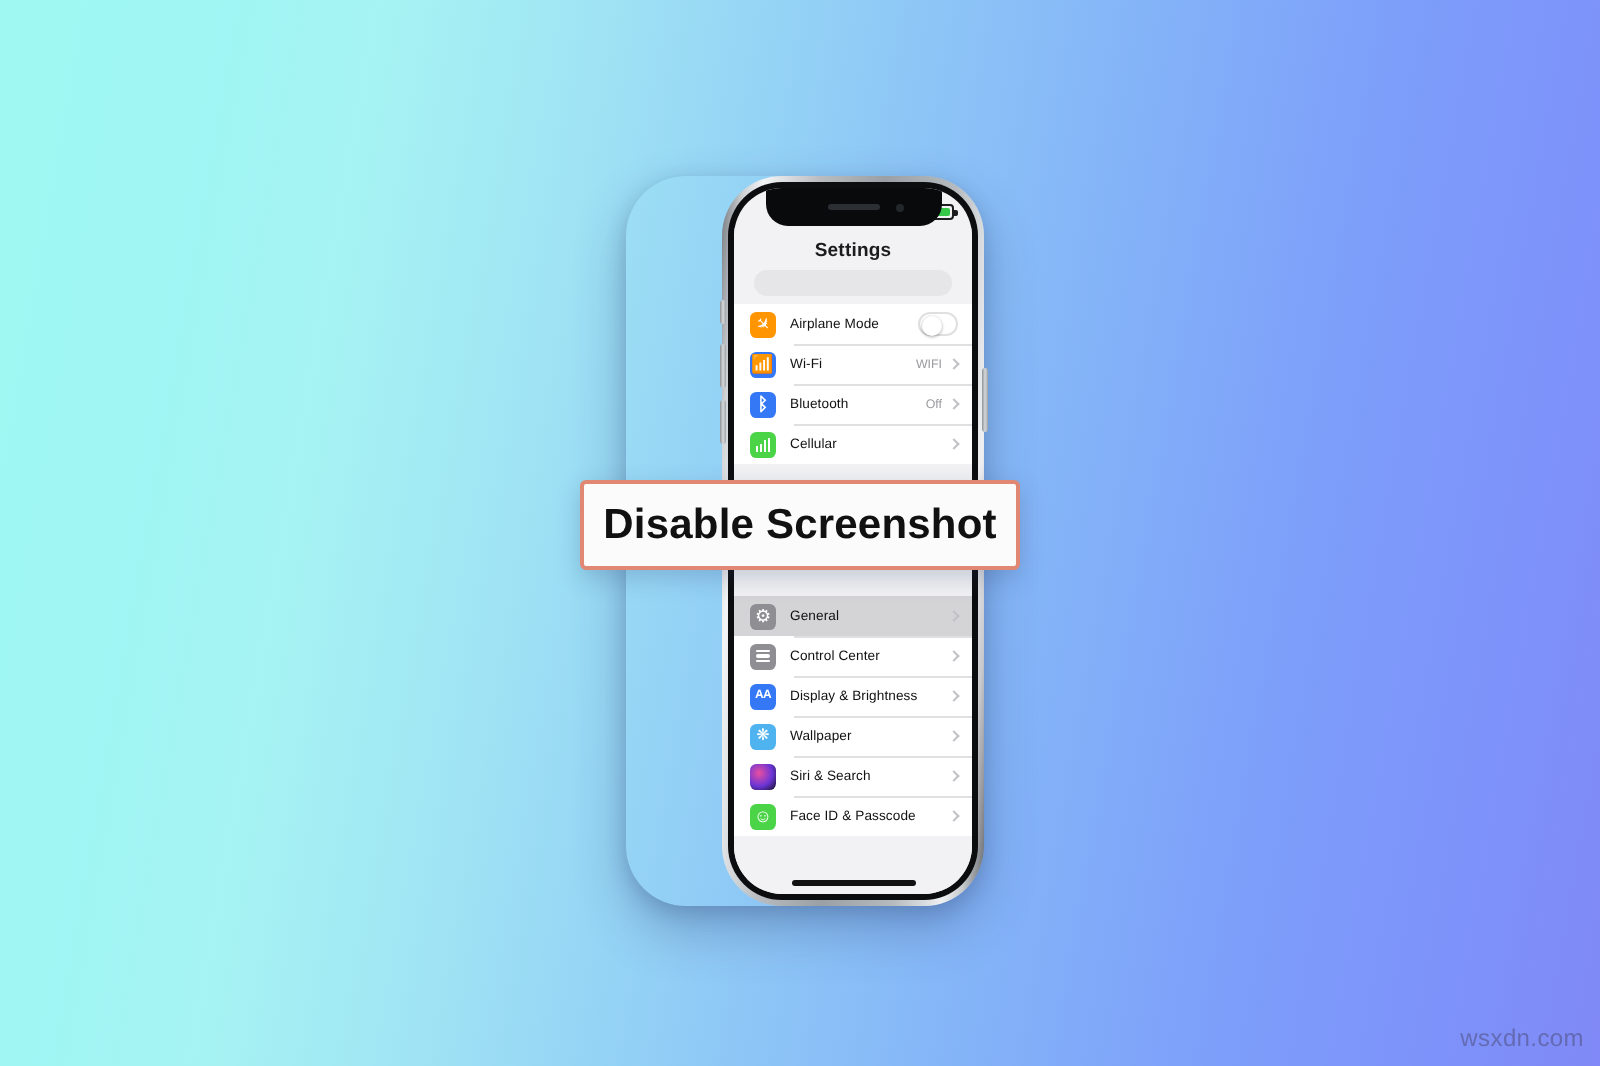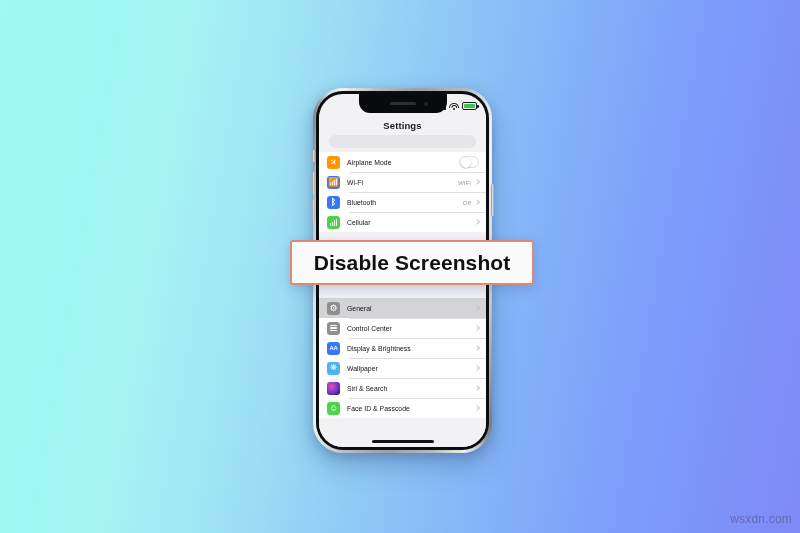--- a/index.html
+++ b/index.html
@@ -17,20 +17,21 @@
   .phone-shadow {
     position:absolute; inset:0;
     border-radius:30px;
     box-shadow:0 12px 26px rgba(40,60,110,.30), 0 3px 10px rgba(40,60,110,.22);
   }
   .phone-outer {
     position:absolute; inset:0;
     border-radius:30px;
     background:linear-gradient(95deg,#6d7177 0%,#cfd3d6 7%,#f2f4f5 13%,#b9bdc1 30%,#9aa0a5 50%,#b5babe 72%,#eef0f1 87%,#c7cacd 93%,#5f6368 100%);
     padding:3px;
+    margin-left:48px;
   }
   .phone-inner {
     position:absolute; inset:3px;
     border-radius:27px;
     background:#0c0d0f;
     padding:3px;
   }
   .phone-screen {
     position:absolute; inset:3px;
     border-radius:24px;
@@ -156,21 +157,21 @@
   .g-gear::before{content:"⚙"; font-size:9px;}
   .g-cc{ display:flex; flex-direction:column; gap:1.3px; }
   .g-cc i{ display:block; width:7px; height:1.4px; background:#fff; border-radius:1px; }
   .g-aa{ font-size:6px; font-weight:bold; letter-spacing:-.3px; }
   .g-flower::before{content:"❋"; font-size:8px;}
   .g-face::before{content:"☺"; font-size:9px;}
   .g-bell::before{content:"🔔"; font-size:8px;}
 
   
   #callout {
-    position:absolute; left:290px; top:240px; width:244px; height:45px;
+    position:absolute; left:290px; top:240px; width:220px; height:45px;
     background:#fbfbfb; border:2.5px solid #e08873; border-radius:3px;
     display:flex; align-items:center; justify-content:center;
     box-shadow:0 4px 12px rgba(40,60,110,.22);
     z-index:40;
   }
   #callout .txt {
     font-size:21px; font-weight:bold; color:#111; letter-spacing:.1px; white-space:nowrap;
   }
 
   

